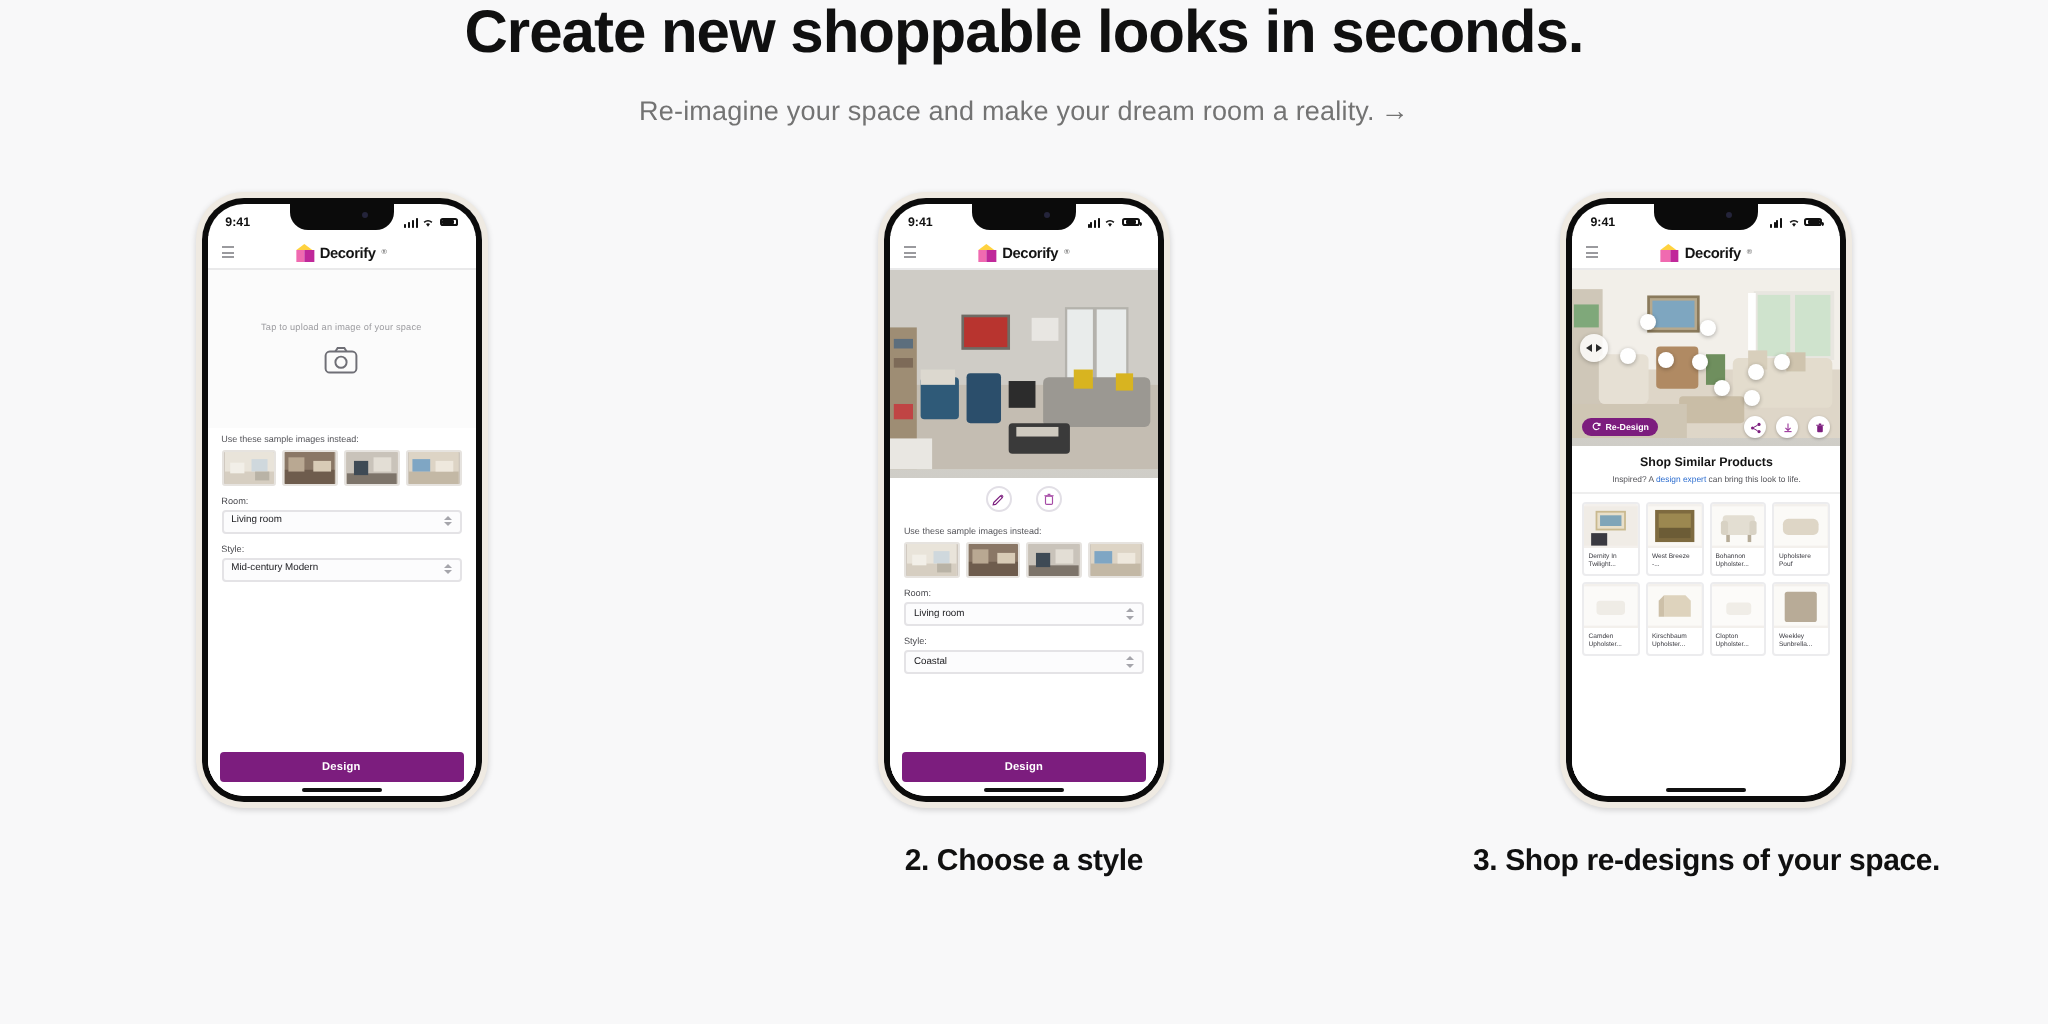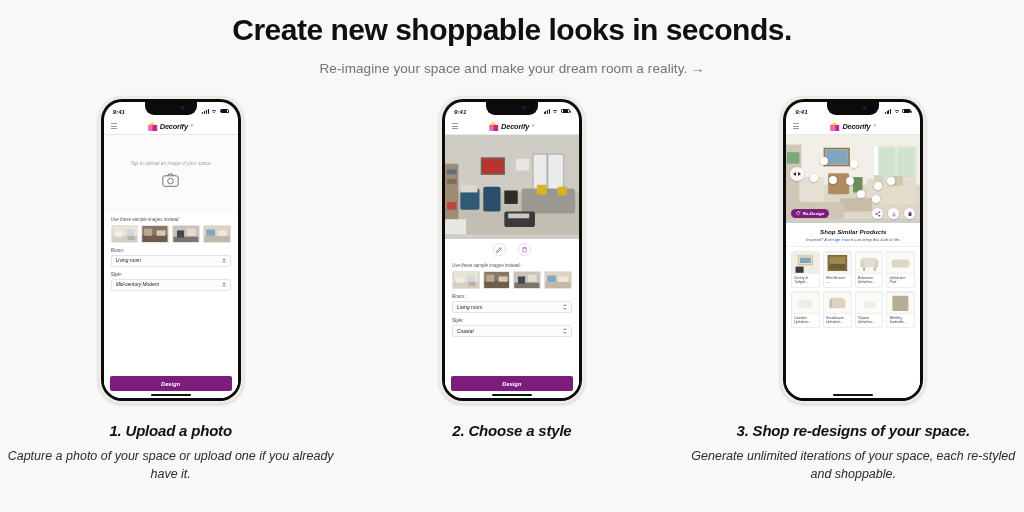--- a/index.html
+++ b/index.html
@@ -12,39 +12,38 @@
   }
   .page { position: relative; width: 1024px; height: 512px; background: #f8f8f9; }
 
   
   .hero-title {
     text-align: center;
     font-size: 30px;
     font-weight: bold;
     letter-spacing: -0.5px;
     color: #101010;
-    padding-top: 13px;
   }
   .hero-sub {
     text-align: center;
     font-size: 13.5px;
     color: #737373;
     margin-top: 13px;
     letter-spacing: 0.1px;
   }
   .hero-sub .arrow { font-size: 14px; margin-left: 3px; }
 
   
   .cols {
     position: absolute;
     top: 96px; left: 0;
     width: 1024px;
     display: flex;
   }
-  .col { width: 341.3px; display: flex; flex-direction: column; align-items: center; font-style: italic; }
+  .col { width: 341.3px; display: flex; flex-direction: column; align-items: center; }
 
   
   .phone {
     position: relative;
     width: 146px; height: 308px;
     background: #efeae2;
     border-radius: 24px;
     padding: 3px;
     box-shadow: 0 1px 3px rgba(0,0,0,.16);
   }
@@ -356,24 +355,20 @@
               <div class="spacer"></div>
               <div class="cta-wrap">
                 <div class="cta">Design</div>
               </div>
               <div class="home-ind"></div>
             </div>
           </div>
         </div>
       </div>
 
-      <div class="cap">
-        <div class="cap-title">1. Upload a photo</div>
-        <div class="cap-text">Capture a photo of your space or upload one if you already have it.</div>
-      </div>
     </div>
 
     <div class="col">
       <div class="phone">
         <div class="phone-inner">
           <div class="screen">
             <div class="notch">
                 <div class="cam"></div>
               </div>
 
@@ -708,18 +703,17 @@
 
               <div class="spacer"></div>
               <div class="home-ind"></div>
             </div>
           </div>
         </div>
       </div>
 
       <div class="cap">
         <div class="cap-title">3. Shop re-designs of your space.</div>
-        <div class="cap-text">Generate unlimited iterations of your space, each re-styled and shoppable.</div>
       </div>
     </div>
 
   </div>
 </div>
 
 </body></html>

